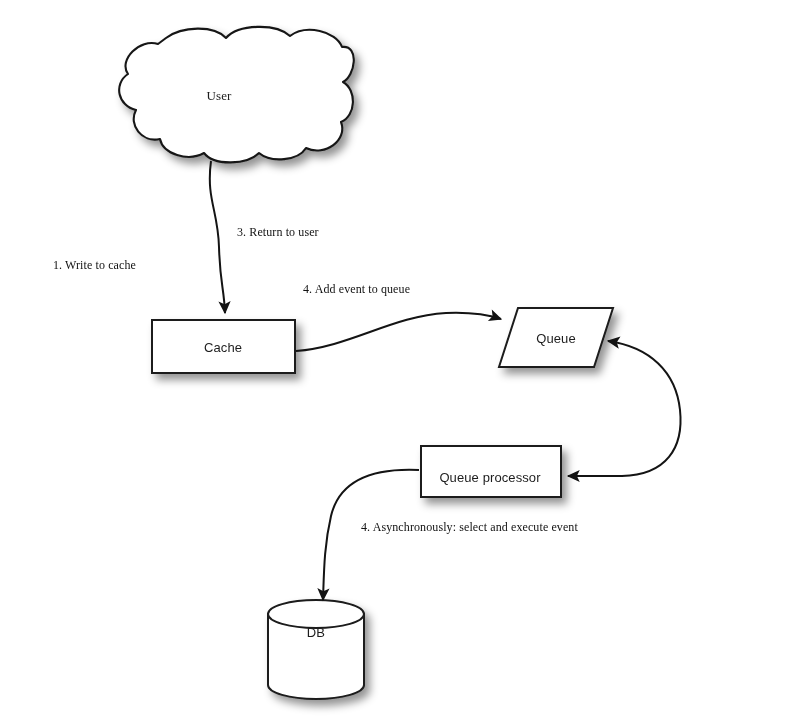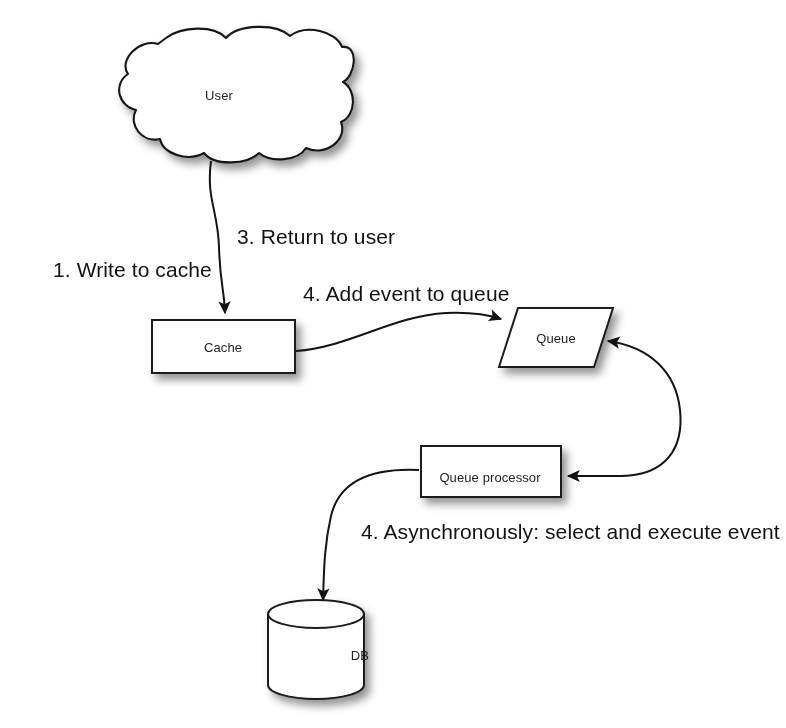--- a/index.html
+++ b/index.html
@@ -34,22 +34,22 @@
     line-height: 1;
     color: #1d1d1d;
     white-space: nowrap;
     text-align: center;
     transform: translate(-50%, -50%);
     letter-spacing: 0.1px;
     pointer-events: none;
   }
   .edge-label {
     position: absolute;
-    font-family: Liberation Sans, sans-serif;
-    font-size: 21px;
+    font-family: Liberation Serif, serif;
+    font-size: 12px;
     line-height: 1;
     color: #121212;
     white-space: nowrap;
     letter-spacing: 0.1px;
   }
   .hit {
     position: absolute;
     background: transparent;
   }
 </style>
@@ -112,29 +112,29 @@
     <path d="M 608 341
              C 650 347 676 372 680 410
              C 684 448 666 475 622 476
              C 600 476 585 476 568 476" fill="none" stroke="#141414" stroke-width="2" marker-start="url(#arrowhead)" marker-end="url(#arrowhead)"></path>
 
     <path d="M 419 470
              C 376 468 340 478 331 516
              C 324 546 324 572 323 600" fill="none" stroke="#141414" stroke-width="2" marker-end="url(#arrowhead)"></path>
   </svg>
 
-  <div class="node-label" style="left:219px; top:95px;">User</div>
+  <div class="node-label" style="left:219px; top:95px;font-family:Liberation Serif, serif;">User</div>
 
   <div class="node-label" style="left:223px; top:347px;">Cache</div>
 
   <div class="node-label" style="left:556px; top:338px;text-align:right;">Queue</div>
 
   <div class="node-label" style="left:490px; top:477px;">Queue processor</div>
 
-  <div class="node-label" style="left:316px; top:655px;margin-left:44px;">DB</div>
+  <div class="node-label" style="left:316px; top:632px;">DB</div>
 
   <div class="edge-label" style="left:53px; top:259px;">1. Write to cache</div>
 
   <div class="edge-label" style="left:303px; top:283px;">4. Add event to queue</div>
 
   <div class="edge-label" style="left:237px; top:226px;">3. Return to user</div>
 
   <div class="edge-label" style="left:361px; top:521px;">4. Asynchronously: select and execute event</div>
 
   <div class="hit" style="left:118px; top:30px; width:242px; height:132px;"></div>

